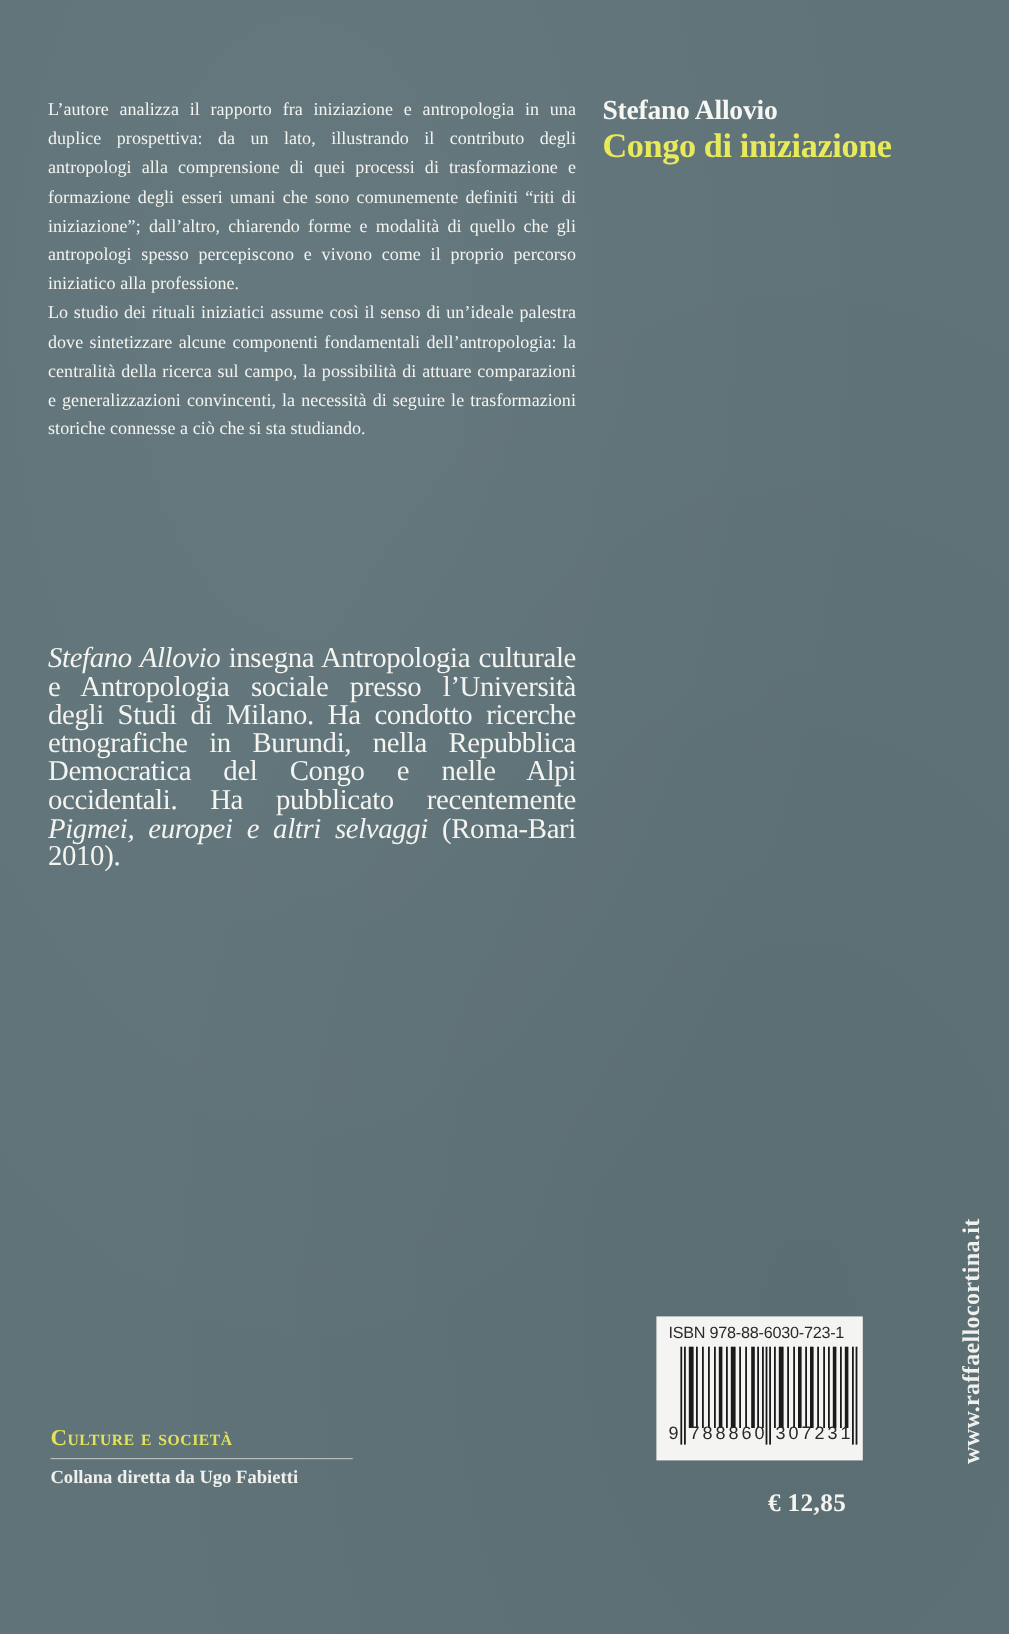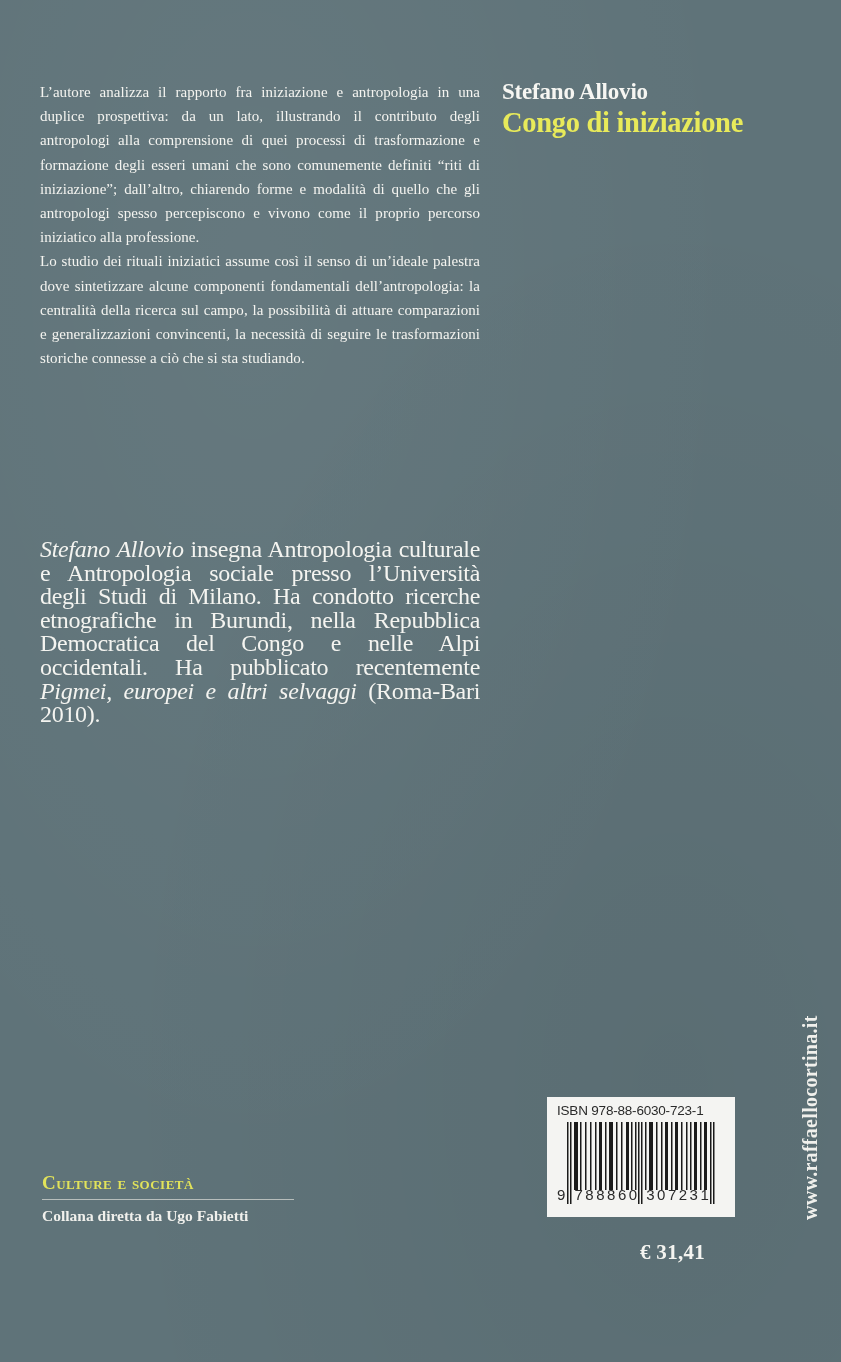--- a/index.html
+++ b/index.html
@@ -68,38 +68,39 @@
       top: 1172px;
       width: 252px;
     }
     .series-name {
       font-weight: bold;
       font-size: 19px;
       color: #e2e35a;
       font-variant: small-caps;
       letter-spacing: 0.5px;
       line-height: 22px;
+      margin-top: 16px;
     }
     .series-divider {
       height: 1px;
       background: rgba(230,230,225,0.65);
       margin: 5px 0 6px 0;
       width: 252px;
     }
     .series-editor {
       font-weight: bold;
       font-size: 15.5px;
       line-height: 20px;
       color: #f0f0ec;
     }
     .barcode-box {
       position: absolute;
       left: 547px;
       top: 1097px;
-      width: 188px;
+      width: 172px;
       height: 120px;
       background: #f4f4f2;
       box-sizing: border-box;
       padding: 6px 28px 4px 10px;
     }
     .isbn-text {
       font-family: "Liberation Sans", "DejaVu Sans", sans-serif;
       font-size: 13.5px;
       color: #2a2a2a;
       letter-spacing: -0.2px;
@@ -201,15 +202,15 @@
       <rect x="137" y="0" width="3" height="68"></rect>
       <rect x="143" y="0" width="1.5" height="68"></rect>
       <rect x="147" y="0" width="3" height="68"></rect>
       <rect x="153" y="0" width="1.5" height="82"></rect>
       <rect x="156" y="0" width="1.5" height="82"></rect>
     </g>
   </svg>
   <div class="barcode-digits">9 788860 307231</div>
 </div>
 
-<div class="price">€ 31,41</div>
+<div class="price">€ 12,85</div>
 
 <div class="website">www.raffaellocortina.it</div>
 
 </body></html>

